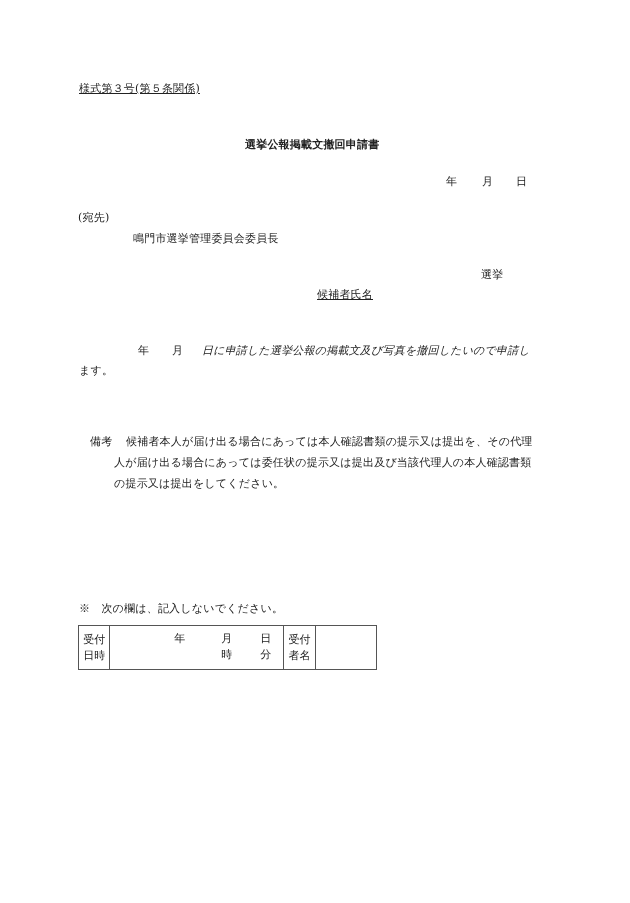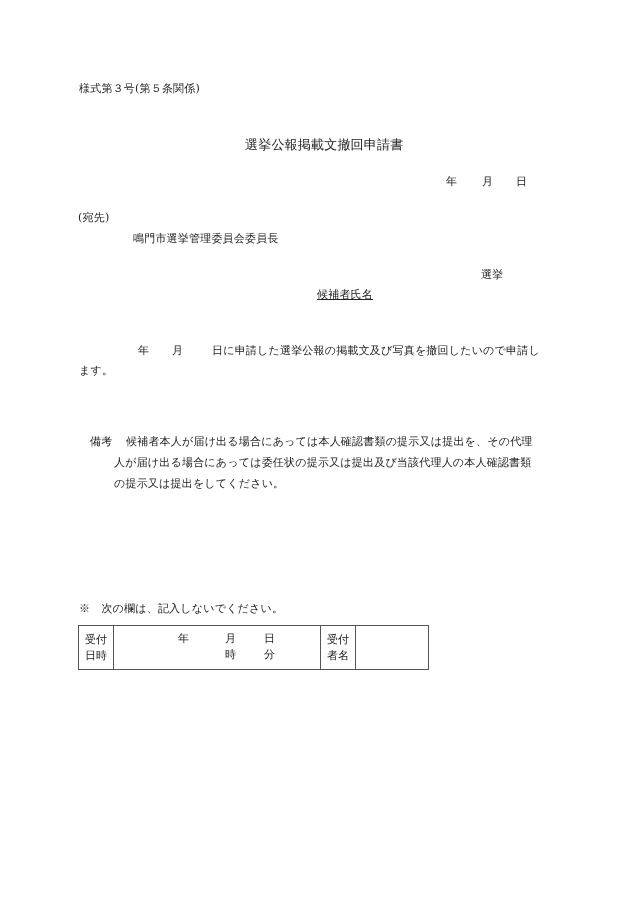--- a/index.html
+++ b/index.html
@@ -1,49 +1,49 @@
 <!DOCTYPE html>
 <html><head>
 <meta charset="utf-8">
 <style>
   html, body { margin: 0; padding: 0; background: #ffffff; }
   body { width: 630px; height: 903px; position: relative; overflow: hidden;
          font-family: "DejaVu Serif", "Liberation Serif", serif; color: #222; }
   .t { position: absolute; font-size: 11px; line-height: 13px; white-space: nowrap; letter-spacing: 0.2px; }
-  .receipt-table { position: absolute; left: 78px; top: 625px; width: 351px; height: 45px;
+  .receipt-table { position: absolute; left: 78px; top: 625px; width: 299px; height: 45px;
                    border-collapse: collapse; }
   .receipt-table td { border: 1px solid #555; padding: 0; vertical-align: middle; font-size: 11px; line-height: 16px; }
   .cell-label { width: 34px; text-align: center; }
   .cell-datetime { width: 206px; position: relative; }
   .cell-name-label { width: 34px; text-align: center; }
   .cell-name-value { width: 72px; }
   .dt { position: absolute; font-size: 11px; line-height: 13px; }
 </style>
 </head>
 <body>
 
-<div class="t" style="left:79px; top:82px;">様式第３号(第５条関係)</div>
-<div class="t" style="left:245px; top:138px; font-size:13px;">選挙公報掲載文撤回申請書</div>
+<div class="t" style="left:79px; top:82px;text-decoration:underline;">様式第３号(第５条関係)</div>
+<div class="t" style="left:245px; top:138px; font-size:11px;font-weight:bold;">選挙公報掲載文撤回申請書</div>
 
 <div>
   <span class="t" style="left:446px; top:175px;">年</span>
   <span class="t" style="left:482px; top:175px;">月</span>
   <span class="t" style="left:516px; top:175px;">日</span>
 </div>
 
 <div class="t" style="left:78px; top:211px;">(宛先)</div>
 <div class="t" style="left:90px; top:232px;padding-left:43px;">鳴門市選挙管理委員会委員長</div>
 
 <div class="t" style="left:481px; top:268px;text-align:center;">選挙</div>
 <div class="t" style="left:317px; top:288px;text-decoration:underline;">候補者氏名</div>
 
 <div>
   <span class="t" style="left:138px; top:344px;">年</span>
   <span class="t" style="left:172px; top:344px;">月</span>
-  <span class="t" style="left:212px; top:344px;">日に申請した選挙公報の掲載文及び写真を撤回したいので申請し</span>
+  <span class="t" style="left:202px; top:344px;font-style:italic;">日に申請した選挙公報の掲載文及び写真を撤回したいので申請し</span>
   <span class="t" style="left:79px; top:364px;">ます。</span>
 </div>
 
 <div>
   <span class="t" style="left:90px; top:435px;">備考</span>
   <span class="t" style="left:126px; top:435px;">候補者本人が届け出る場合にあっては本人確認書類の提示又は提出を、その代理</span>
   <span class="t" style="left:114px; top:456px;">人が届け出る場合にあっては委任状の提示又は提出及び当該代理人の本人確認書類</span>
   <span class="t" style="left:114px; top:477px;">の提示又は提出をしてください。</span>
 </div>
 

